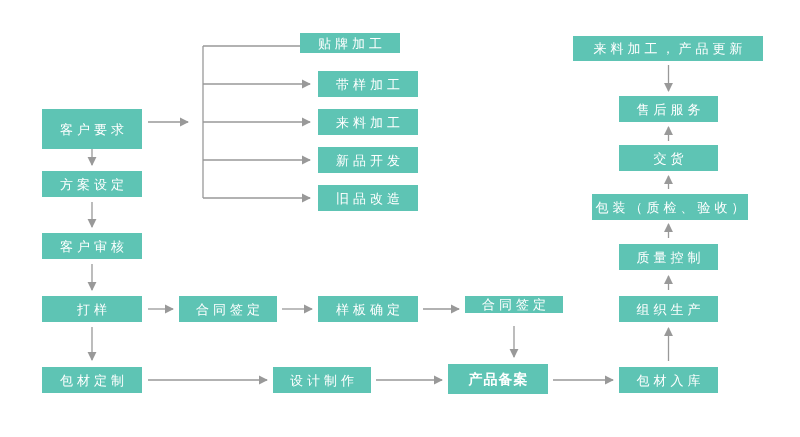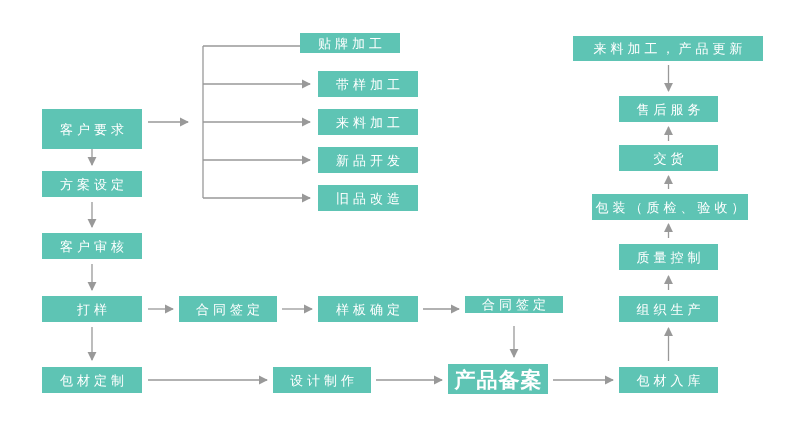--- a/index.html
+++ b/index.html
@@ -15,21 +15,21 @@
   .connectors line { stroke:var(--arrow,#999999); stroke-width:1.3; fill:none; }
   #ah path { fill:var(--arrow,#999999); }
   .node {
     position:absolute;
     background:var(--accent,#5ec4b4);
     color:var(--node-text,#ffffff);
     display:flex; align-items:center; justify-content:center;
     font-size:13px; letter-spacing:4px; text-indent:4px;
     white-space:nowrap; line-height:1;
   }
-  .node.emphasis { font-size:21px; font-weight:bold; letter-spacing:1px; text-indent:1px;text-align:right; }
+  .node.emphasis { font-size:14px; font-weight:bold; letter-spacing:1px; text-indent:1px;text-align:right; }
 </style>
 </head>
 <body>
 
 <div class="canvas">
 
   <svg class="connectors" width="800" height="437" viewBox="0 0 800 437">
     <defs>
       <marker id="ah" viewBox="0 0 10 10" refX="9" refY="5" markerWidth="7" markerHeight="7" orient="auto">
         <path d="M0,0 L10,5 L0,10 z"></path>

